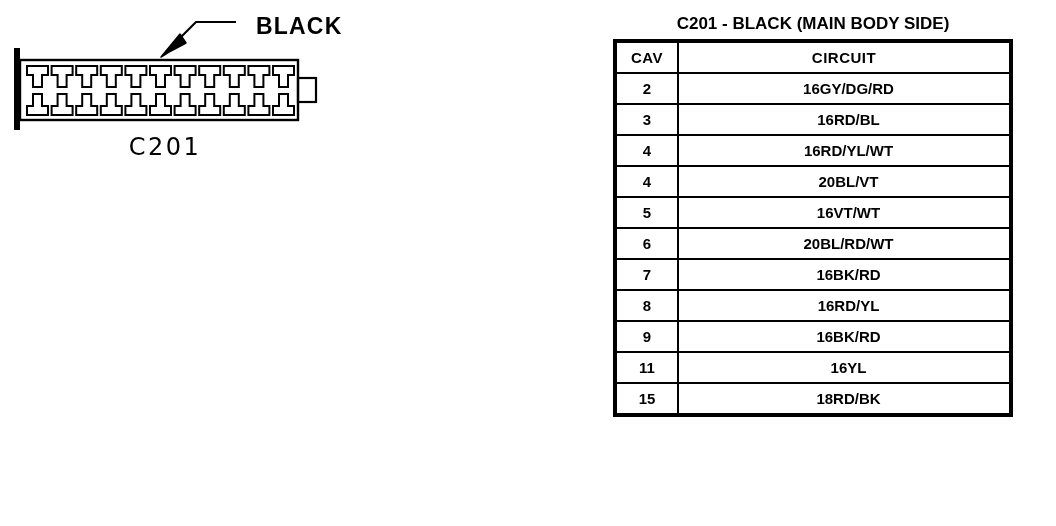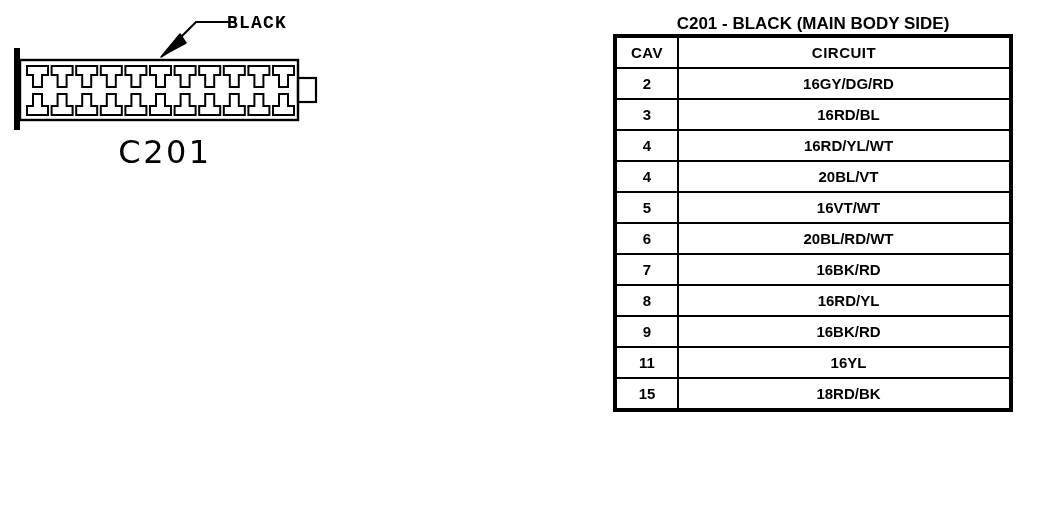--- a/index.html
+++ b/index.html
@@ -27,56 +27,57 @@
   }
 
   #connector-svg {
     position: absolute;
     left: 0;
     top: 0;
   }
 
   .callout-label {
     position: absolute;
-    left: 227px;
+    left: 256px;
     top: 13px;
-    font-family: Liberation Mono, monospace;
-    font-size: 18px;
+    font-family: Liberation Sans, sans-serif;
+    font-size: 23px;
     font-weight: bold;
     letter-spacing: 1.2px;
     white-space: nowrap;
   }
 
   .connector-name {
     position: absolute;
     left: 0;
     top: 133px;
     width: 330px;
     text-align: center;
     font-family: "DejaVu Sans", sans-serif;
-    font-size: 32px;
+    font-size: 24px;
     letter-spacing: 2.5px;
     white-space: nowrap;
   }
 
   
   #table-panel {
     position: absolute;
     left: 613px;
     top: 14px;
     width: 402px;
   }
 
   #table-title {
     font-family: "Liberation Sans", sans-serif;
     font-size: 17px;
     font-weight: bold;
     text-align: center;
     width: 400px;
     white-space: nowrap;
+    margin-bottom: 5px;
     letter-spacing: 0px;
   }
 
   #cav-table {
     border-collapse: collapse;
     width: 400px;
     table-layout: fixed;
     border: 4px solid #000;
   }
 

